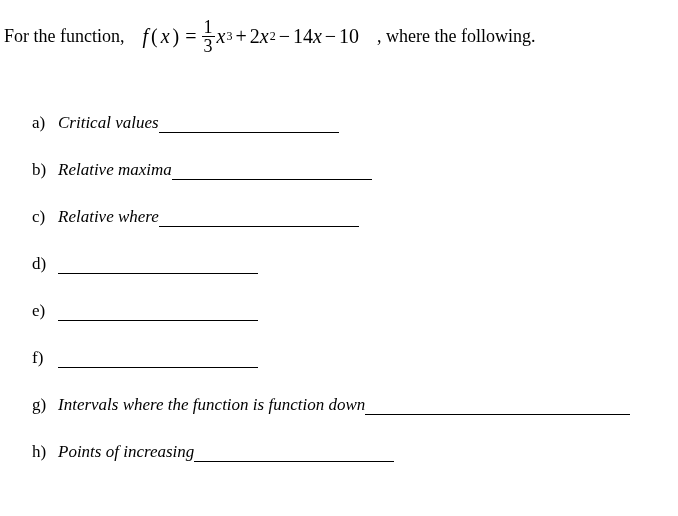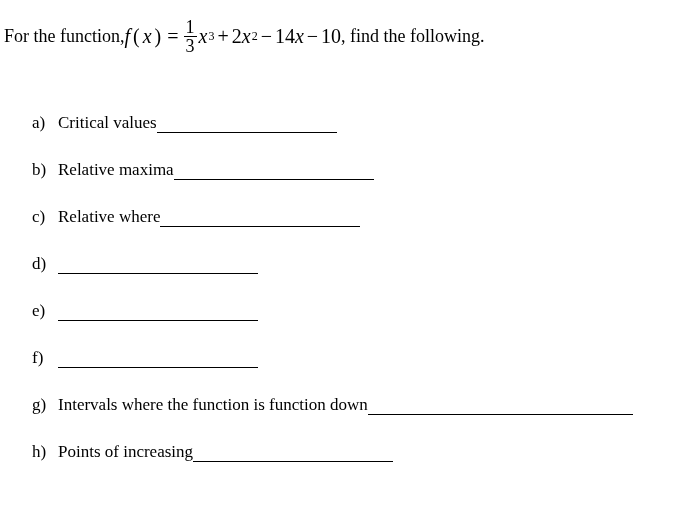--- a/index.html
+++ b/index.html
@@ -14,21 +14,21 @@
   }
   .page {
     position: relative;
     padding: 18px 4px 10px 4px;
     box-sizing: border-box;
   }
   .prompt-line {
     display: flex;
     align-items: center;
     flex-wrap: nowrap;
-    gap: 0;
+    gap: 18px;
     margin-bottom: 58px;
   }
   .formula {
     display: inline-flex;
     align-items: center;
     font-style: italic;
     font-size: 20px;
     white-space: nowrap;
   }
   .formula .fn {
@@ -69,20 +69,21 @@
     align-items: flex-end;
     margin-bottom: 27px;
     font-size: 17px;
   }
   .item .letter {
     width: 26px;
     flex: 0 0 26px;
   }
   .item .label {
     white-space: nowrap;
+    font-style: italic;
   }
   .blank {
     border-bottom: 1.3px solid #000;
     height: 1.1em;
     margin-left: 0px;
     flex: 0 0 auto;
   }
   .w-short { width: 180px; }
   .w-med   { width: 200px; }
   .w-long  { width: 265px; }
@@ -111,21 +112,21 @@
       <span style="font-style:normal">2</span>
         <span class="fn">x</span>
         <span class="sup">2</span>
       <span class="op">−</span>
       <span style="font-style:normal">14</span>
         <span class="fn">x</span>
       <span class="op">−</span>
       <span style="font-style:normal">10</span>
     </span>
 
-    <span>, find the following.</span>
+    <span>, where the following.</span>
   </div>
 
   <div class="items">
 
     <div class="item">
       <span class="letter">a)</span>
       <span class="label">Critical values</span>
       <span class="blank w-short"></span>
     </div>
 

